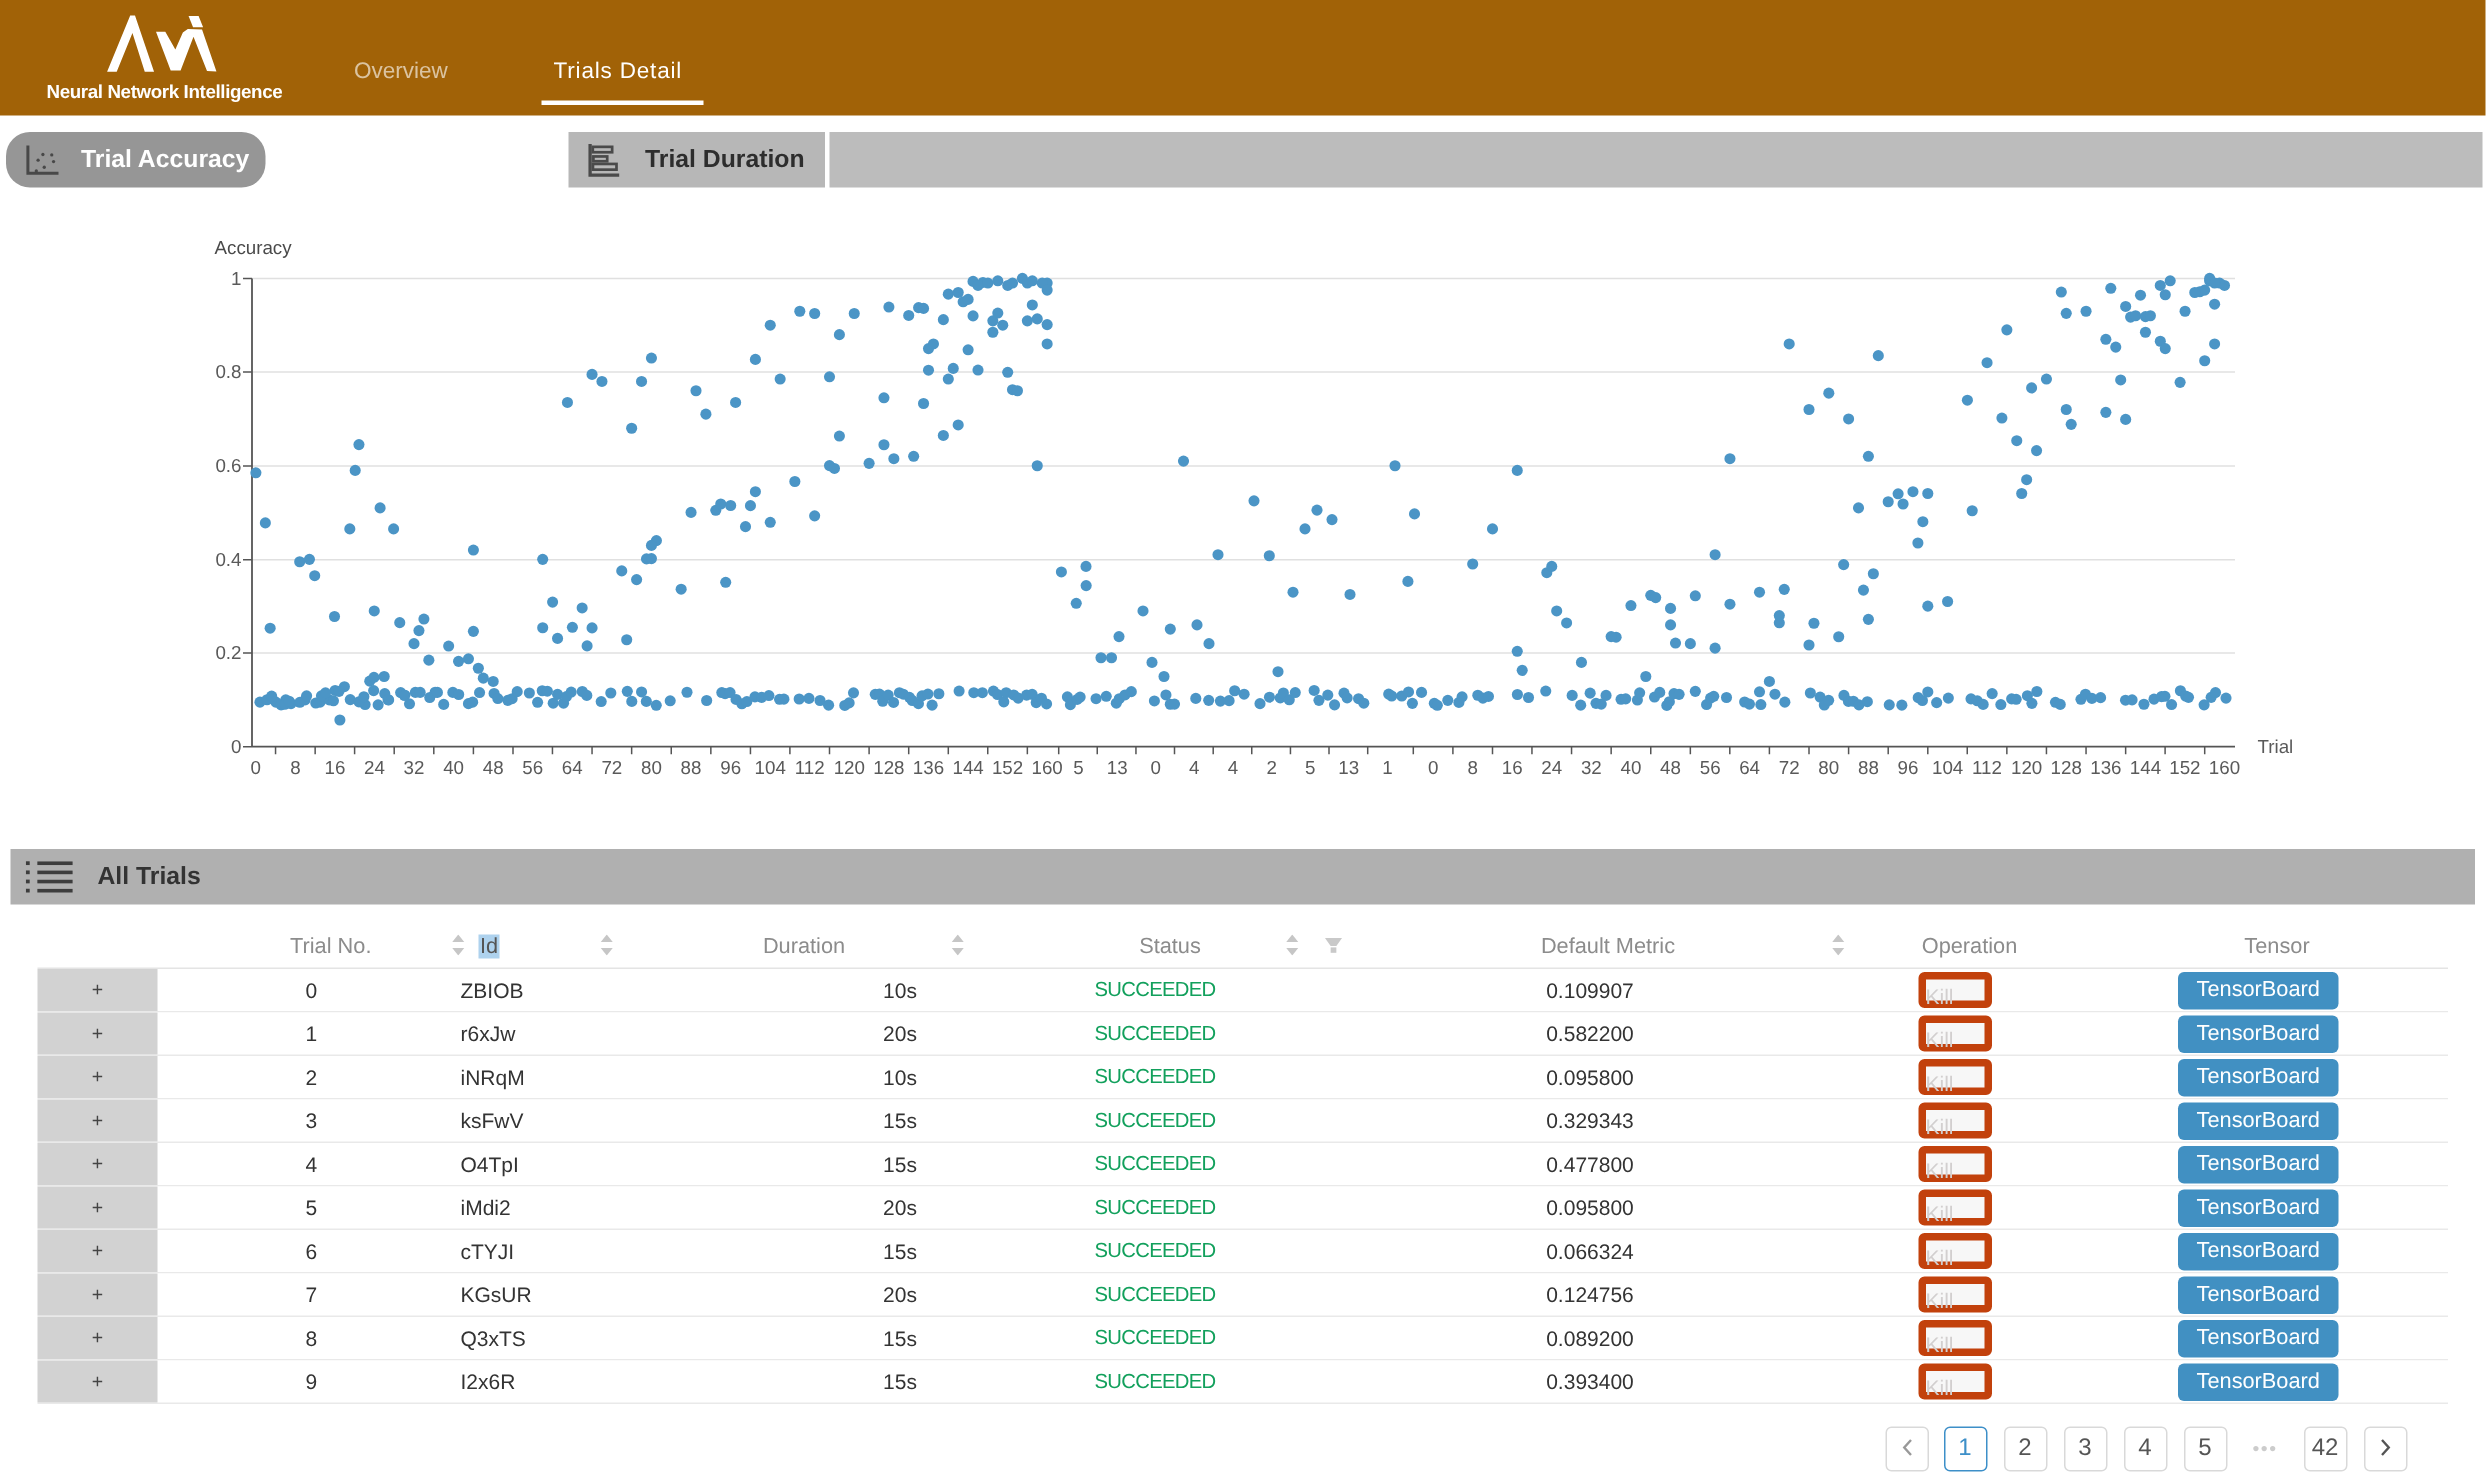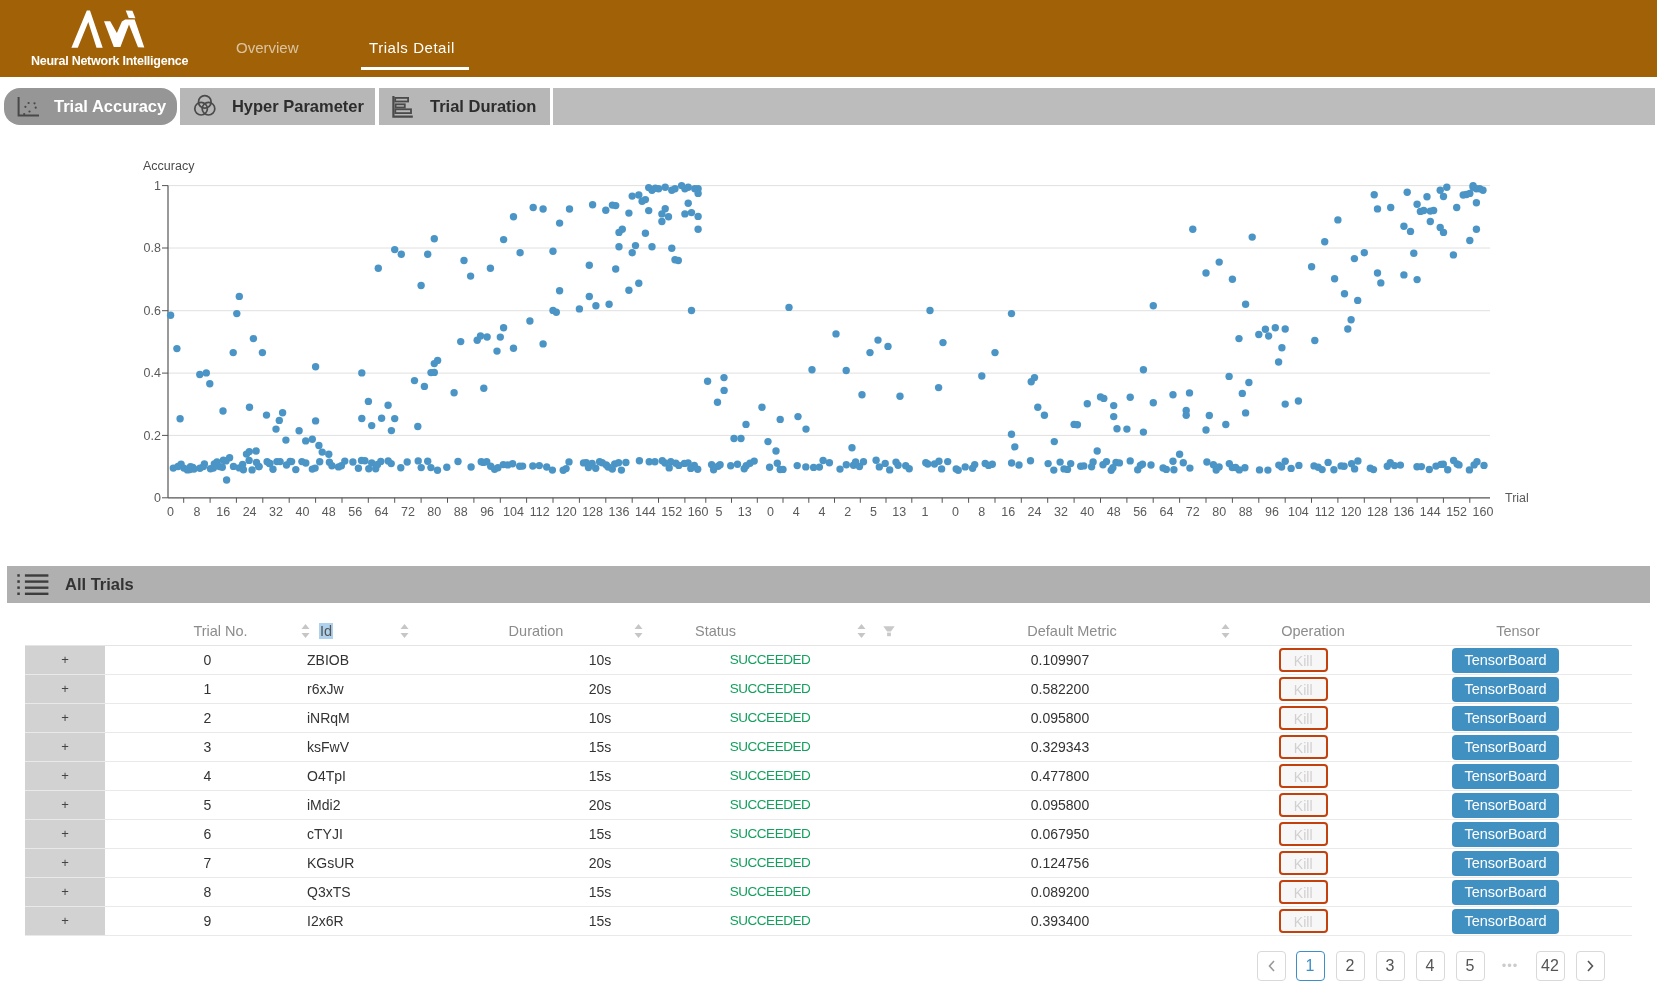--- a/index.html
+++ b/index.html
@@ -24,21 +24,21 @@
 #tbl { position:absolute; left:0; top:617px; width:1657px; }
 .hcell { position:absolute; top:0; height:29px; line-height:29px; font-size:14.5px; color:#8c8c8c; }
 .row { position:absolute; left:25px; width:1607px; height:29px; border-bottom:1px solid #e9e9e9; background:#fff; }
 .pluscell { position:absolute; left:0; top:0; width:80px; height:28px; background:#d2d2d2; text-align:center; line-height:28px; font-size:13px; color:#444; }
 .cell { position:absolute; top:0; height:29px; line-height:28px; font-size:14px; color:#333; }
 .c-no { left:130px; width:105px; text-align:center; }
 .c-id { left:282px; width:150px; text-align:left; }
 .c-dur { left:520px; width:110px; text-align:center; }
 .c-st { left:660px; width:170px; text-align:center; color:#12a05c; font-size:13.5px; letter-spacing:-0.45px; }
 .c-dm { left:975px; width:120px; text-align:center; }
-.killbtn { position:absolute; left:1253.7px; top:2px; width:49px; height:24px; border:2px solid #c2410c; border-radius:4px; background:#f7f7f7; color:#d2cfcf; font-size:14px; text-align:center; line-height:22px; }
+.killbtn { position:absolute; left:1253.7px; top:2px; width:49px; height:24px; border:5px solid #c2410c; border-radius:4px; background:#f7f7f7; color:#d2cfcf; font-size:14px; text-align:left; line-height:22px; }
 .tbbtn { position:absolute; left:1427px; top:2px; width:107px; height:25px; border-radius:4px; background:#4190c2; color:#fff; font-size:14.5px; text-align:center; line-height:25px; }
 #pager { position:absolute; left:0; top:951px; width:1657px; height:30px; }
 .pbtn { position:absolute; top:0; width:29px; height:30px; border:1px solid #d9d9d9; border-radius:4px; background:#fff; text-align:center; line-height:28px; font-size:16px; color:#555; }
 .pbtn.act { border-color:#3d8fc8; color:#3d8fc8; }
 </style>
 </head>
 <body>
 <div id="hdr">
   <svg class="abs" style="left:60px;top:0" width="100" height="55" viewBox="60 0 100 55">
     <g fill="#fff">
@@ -59,30 +59,20 @@
       <g fill="#484848">
           <circle cx="14.6" cy="9" r="1.1"></circle>
           <circle cx="20.5" cy="9.3" r="1.1"></circle>
           <circle cx="11.4" cy="12.8" r="1.1"></circle>
           <circle cx="21.7" cy="13.7" r="1.1"></circle>
           <circle cx="15.5" cy="17.5" r="1.1"></circle>
           <circle cx="10.2" cy="20" r="1.1"></circle>
         </g>
     </svg>
     <span class="ttx" style="left:50px;">Trial Accuracy</span>
-    </div>
-  <div class="tab" id="tab2">
-    <svg style="position:absolute;left:13px;top:6px" width="24" height="24" viewBox="0 0 24 24">
-      <g stroke="#4a4a4a" stroke-width="1.7" fill="none">
-          <circle cx="11.8" cy="7.9" r="6.3"></circle>
-          <circle cx="8.1" cy="14.7" r="6.3"></circle>
-          <circle cx="15.5" cy="14.7" r="6.3"></circle>
-        </g>
-    </svg>
-    <span class="ttx" style="left:52.3px;">Hyper Parameter</span>
     </div>
   <div class="tab" id="tab3">
     <svg style="position:absolute;left:13px;top:5px" width="26" height="26" viewBox="0 0 26 26">
       <path d="M1.4 3 V23.7 H20.8" stroke="#4a4a4a" stroke-width="2.2" fill="none"></path>
       <g stroke="#4a4a4a" stroke-width="1.8" fill="none">
           <rect x="3.2" y="4.9" width="12.9" height="3.6"></rect>
           <rect x="3.6" y="11.3" width="9.2" height="3.2"></rect>
           <rect x="3.3" y="16.3" width="15.7" height="3.8"></rect>
         </g>
     </svg>
@@ -691,21 +681,21 @@
       <div class="hcell" style="left:307px;"><span style="background:#aed2ee;padding:0 1px;color:#555;">Id</span></div>
       <div class="hcell" style="left:388px;"><svg width="9" height="14" viewBox="0 0 9 14" style="vertical-align:-2px">
           <path d="M4.5 0 L8.5 5 L0.5 5 Z" fill="#c6c6c6"></path>
           <path d="M4.5 14 L8.5 9 L0.5 9 Z" fill="#c6c6c6"></path>
         </svg></div>
       <div class="hcell" style="left:469px;width:110px;text-align:center;">Duration</div>
       <div class="hcell" style="left:622px;"><svg width="9" height="14" viewBox="0 0 9 14" style="vertical-align:-2px">
           <path d="M4.5 0 L8.5 5 L0.5 5 Z" fill="#c6c6c6"></path>
           <path d="M4.5 14 L8.5 9 L0.5 9 Z" fill="#c6c6c6"></path>
         </svg></div>
-      <div class="hcell" style="left:683px;width:170px;">Status</div>
+      <div class="hcell" style="left:683px;width:170px;text-align:center;">Status</div>
       <div class="hcell" style="left:845px;"><svg width="9" height="14" viewBox="0 0 9 14" style="vertical-align:-2px">
           <path d="M4.5 0 L8.5 5 L0.5 5 Z" fill="#c6c6c6"></path>
           <path d="M4.5 14 L8.5 9 L0.5 9 Z" fill="#c6c6c6"></path>
         </svg></div>
       <div class="hcell" style="left:871px;"><svg width="12" height="11" viewBox="0 0 12 11" style="vertical-align:-1px">
           <path d="M0.3 0.3 H11.7 L7.9 5.6 H4.1 Z" fill="#c9c9c9"></path>
           <rect x="4.1" y="6.6" width="3.8" height="3.6" fill="#c9c9c9"></rect>
         </svg></div>
       <div class="hcell" style="left:1000px;width:120px;text-align:center;">Default Metric</div>
       <div class="hcell" style="left:1209px;"><svg width="9" height="14" viewBox="0 0 9 14" style="vertical-align:-2px">
@@ -775,21 +765,21 @@
       <div class="cell c-dm">0.095800</div>
       <div class="killbtn">Kill</div>
       <div class="tbbtn">TensorBoard</div>
     </div>
 <div class="row" style="top:203px;">
       <div class="pluscell">+</div>
       <div class="cell c-no">6</div>
       <div class="cell c-id">cTYJI</div>
       <div class="cell c-dur">15s</div>
       <div class="cell c-st">SUCCEEDED</div>
-      <div class="cell c-dm">0.067950</div>
+      <div class="cell c-dm">0.066324</div>
       <div class="killbtn">Kill</div>
       <div class="tbbtn">TensorBoard</div>
     </div>
 <div class="row" style="top:232px;">
       <div class="pluscell">+</div>
       <div class="cell c-no">7</div>
       <div class="cell c-id">KGsUR</div>
       <div class="cell c-dur">20s</div>
       <div class="cell c-st">SUCCEEDED</div>
       <div class="cell c-dm">0.124756</div>

